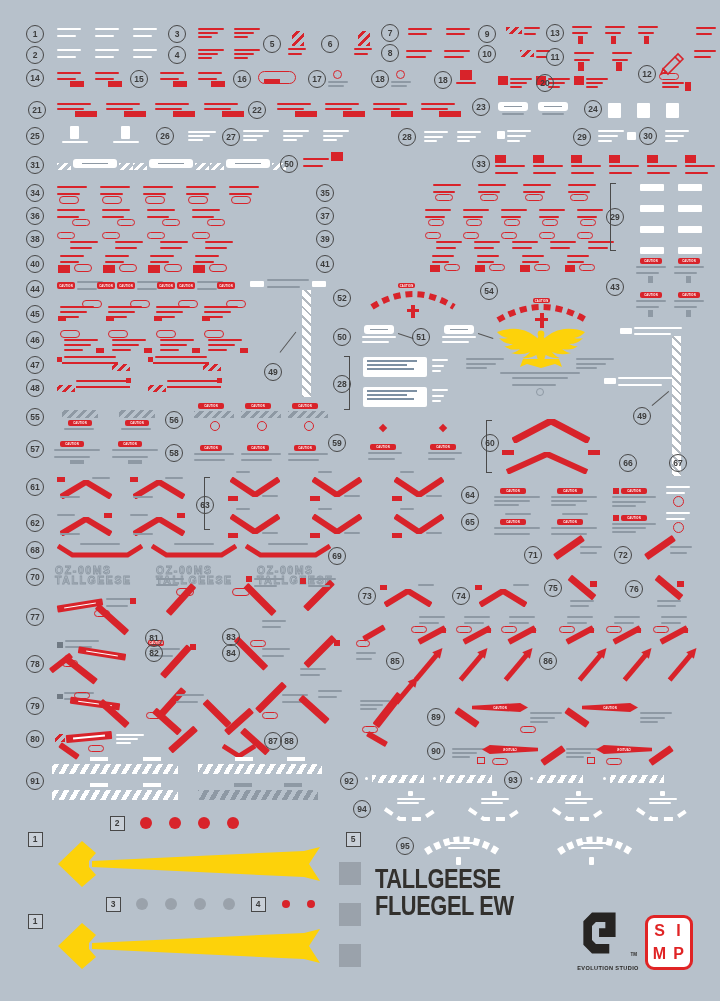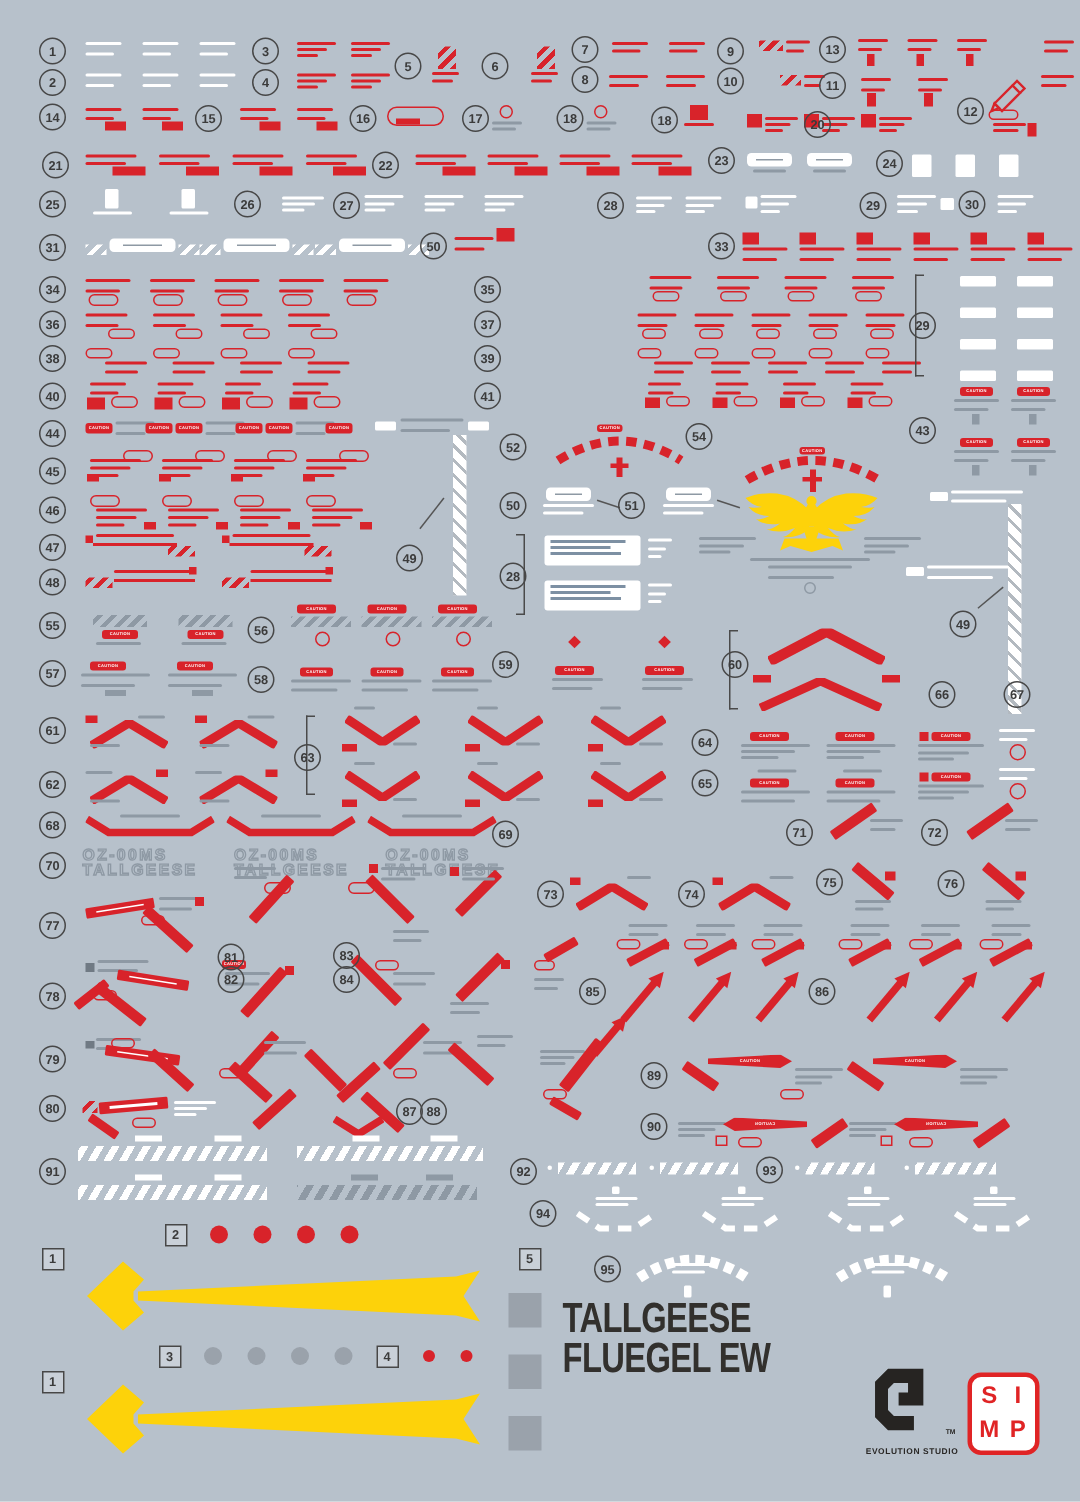--- a/index.html
+++ b/index.html
@@ -1617,21 +1617,21 @@
     <div class="cmark" style="left: 26px; top: 280px;">44</div>
     <div class="cmark" style="left: 26px; top: 305px;">45</div>
     <div class="cmark" style="left: 26px; top: 331px;">46</div>
     <div class="cmark" style="left: 26px; top: 356px;">47</div>
     <div class="cmark" style="left: 26px; top: 379px;">48</div>
     <div class="cmark" style="left: 264px; top: 363px;">49</div>
     <div class="cmark" style="left: 333px; top: 289px;">52</div>
     <div class="cmark" style="left: 333px; top: 328px;">50</div>
     <div class="cmark" style="left: 412px; top: 328px;">51</div>
     <div class="cmark" style="left: 333px; top: 375px;">28</div>
-    <div class="cmark" style="left: 457px; top: 282px;">54</div>
+    <div class="cmark" style="left: 480px; top: 282px;">54</div>
     <div class="cmark" style="left: 633px; top: 407px;">49</div>
     <div class="cmark" style="left: 26px; top: 408px;">55</div>
     <div class="cmark" style="left: 165px; top: 411px;">56</div>
     <div class="cmark" style="left: 26px; top: 440px;">57</div>
     <div class="cmark" style="left: 165px; top: 444px;">58</div>
     <div class="cmark" style="left: 328px; top: 434px;">59</div>
     <div class="cmark" style="left: 481px; top: 434px;">60</div>
     <div class="cmark" style="left: 26px; top: 478px;">61</div>
     <div class="cmark" style="left: 26px; top: 514px;">62</div>
     <div class="cmark" style="left: 196px; top: 496px;">63</div>

